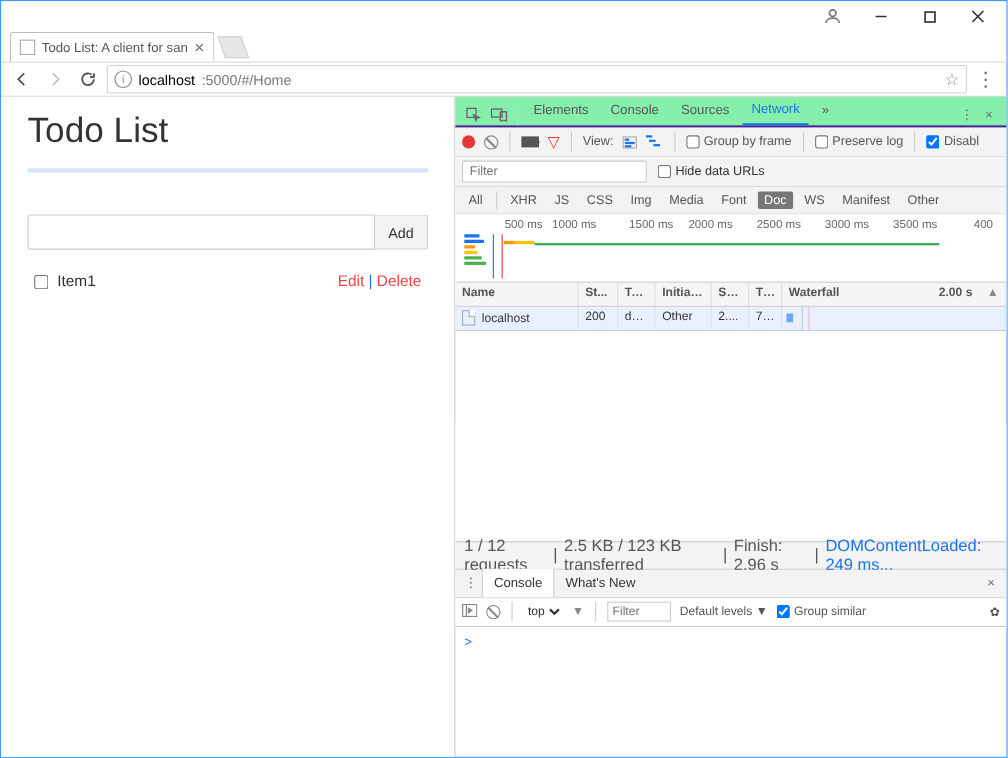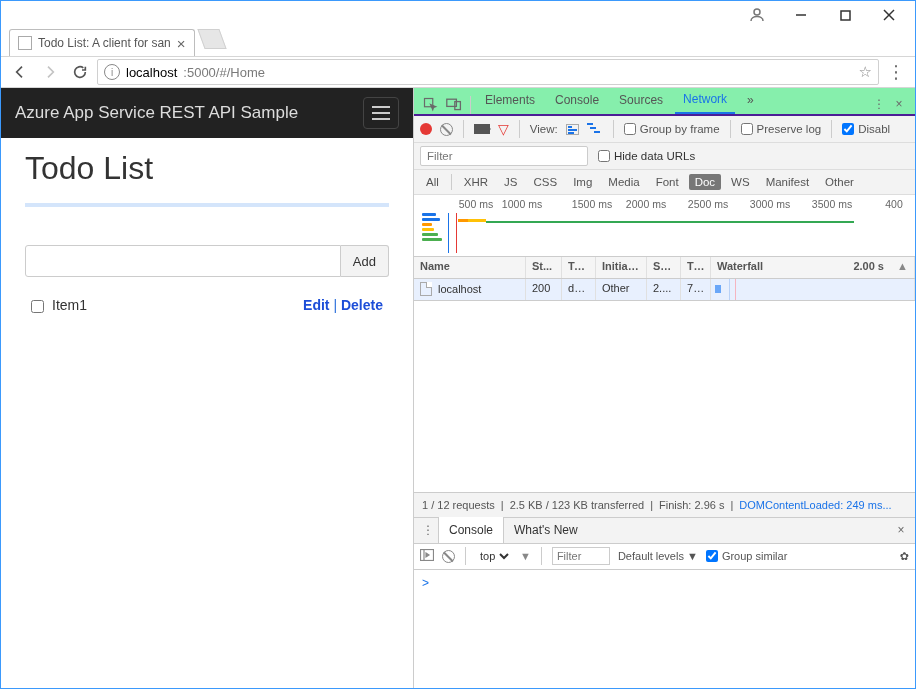--- a/index.html
+++ b/index.html
@@ -1,19 +1,19 @@
 <!DOCTYPE html>
 <html><head>
 <meta charset="utf-8">
 <style>
   * { box-sizing: border-box; margin: 0; padding: 0; }
   body { font-family: "Segoe UI", Arial, sans-serif; font-size: 13px; color: #333; background: #fff; width: 916px; height: 689px; border: 1px solid #3b99fc; overflow: hidden; position: relative; }
   .titlebar { height: 28px; display: flex; align-items: center; justify-content: flex-end; padding-right: 4px; }
   .titlebar .win-btn { width: 44px; height: 28px; display: flex; align-items: center; justify-content: center; color: #555; }
-  .tabstrip { height: 27px; display: flex; align-items: flex-start; padding-left: 8px; }
+  .tabstrip { height: 27px; display: flex; align-items: center; padding-left: 8px; }
   .tab { height: 27px; border: 1px solid #bdbdbd; border-bottom: none; border-radius: 3px 3px 0 0; background: #fff; display: flex; align-items: center; padding: 0 8px; font-size: 12px; color: #555; max-width: 190px; }
   .tab .favicon { width: 14px; height: 14px; border: 1px solid #aaa; margin-right: 6px; }
   .tab .title { white-space: nowrap; overflow: hidden; text-overflow: ellipsis; flex: 1; }
   .tab .close { margin-left: 6px; color: #666; font-size: 15px; line-height: 1; }
   .newtab { width: 22px; height: 20px; margin-left: 6px; background: #e6e6e6; border: 1px solid #d0d0d0; transform: skewX(20deg); }
   .addrbar { height: 32px; border-top: 1px solid #d6d6d6; border-bottom: 1px solid #d6d6d6; display: flex; align-items: center; padding: 0 6px; gap: 4px; }
   .nav-btn { width: 26px; height: 26px; display: flex; align-items: center; justify-content: center; color: #6b6b6b; border-radius: 50%; }
   .nav-btn.disabled { color: #bfbfbf; }
   .omnibox { flex: 1; height: 26px; border: 1px solid #d0d0d0; border-radius: 2px; display: flex; align-items: center; padding: 0 6px; gap: 6px; color: #555; }
   .omnibox .info { width: 16px; height: 16px; border: 1.5px solid #888; border-radius: 50%; font-size: 10px; display: flex; align-items: center; justify-content: center; color: #888; }
@@ -30,21 +30,21 @@
   .hamburger span { display: block; width: 18px; height: 2px; background: #ccc; }
   .page-body { padding: 12px 24px; }
   .page-title { font-size: 32px; font-weight: 500; color: #333; }
   .bluebar { height: 4px; background: #d4e5fb; margin-top: 16px; }
   .add-row { display: flex; margin-top: 38px; }
   .add-input { flex: 1; height: 32px; border: 1px solid #ccc; border-radius: 3px 0 0 3px; padding: 0 8px; font-size: 13px; }
   .add-btn { height: 32px; border: 1px solid #ccc; border-left: none; border-radius: 0 3px 3px 0; background: #f3f3f3; padding: 0 12px; color: #333; font-size: 13px; }
   .item-row { display: flex; align-items: flex-end; margin-top: 16px; padding: 4px 6px; }
   .item-row input[type=checkbox] { margin-right: 8px; }
   .item-name { flex: 1; color: #333; font-size: 14px; }
-  .item-actions a { color: #1d4ed8; text-decoration: none; font-size: 14px; font-weight: bold; }
+  .item-actions a { color: #ef4444; text-decoration: none; font-size: 14px; }
   .item-actions { color: #2a6fdb; font-size: 14px; }
   
   .devtools { flex: 1; border-left: 1px solid #ccc; display: flex; flex-direction: column; font-size: 12px; color: #333; }
   .dt-tabbar { height: 28px; border-bottom: 2px solid #4c1d95; display: flex; align-items: flex-end; padding: 0 6px; gap: 4px; background: #86efac; }
   .dt-icon { width: 20px; height: 20px; display: flex; align-items: center; justify-content: center; color: #6a6a6a; }
   .dt-sep { width: 1px; height: 18px; background: #ccc; margin: 0 2px; }
   .dt-tab { padding: 0 8px; height: 28px; display: flex; align-items: center; color: #555; }
   .dt-tab.active { color: #1a73e8; border-bottom: 2px solid #1a73e8; }
   .dt-right { margin-left: auto; display: flex; align-items: center; }
   .dt-toolbar { height: 27px; border-bottom: 1px solid #ddd; display: flex; align-items: center; padding: 0 6px; gap: 8px; color: #555; background: #f3f3f3; font-size: 11.5px; }
@@ -70,21 +70,21 @@
   .tl-body { position: absolute; top: 18px; left: 8px; right: 0; height: 40px; }
   .tl-stripe { position: absolute; height: 3px; }
   .tl-vline { position: absolute; top: 0; bottom: 0; width: 1px; }
   .tl-thumb { position: absolute; left: 0; top: 0; width: 20px; height: 40px; display: flex; flex-direction: column; gap: 2px; }
   .tl-thumb span { height: 3px; border-radius: 1px; }
   .net-header { height: 22px; background: #f5f5f5; border-bottom: 1px solid #ccc; display: flex; font-size: 11px; color: #555; font-weight: bold; }
   .net-header > div, .net-row > div { border-right: 1px solid #e0e0e0; padding: 3px 6px; overflow: hidden; white-space: nowrap; text-overflow: ellipsis; }
   .col-name { width: 112px; } .col-st { width: 36px; } .col-type { width: 34px; } .col-init { width: 51px; } .col-size { width: 34px; } .col-time { width: 30px; } .col-wf { flex: 1; position: relative; }
   .net-row { height: 22px; display: flex; font-size: 11px; background: #e8f0fe; border-bottom: 1px solid #ccc; }
   .net-body { flex: 1; min-height: 22px; }
-  .net-status { height: 26px; border-top: 1px solid #ccc; border-bottom: 1px solid #ccc; background: #f3f3f3; display: flex; align-items: center; padding: 0 8px; font-size: 11px; color: #555; gap: 6px; }
+  .net-status { height: 26px; border-top: 1px solid #ccc; border-bottom: 1px solid #ccc; background: #f3f3f3; display: flex; align-items: center; padding: 0 8px; font-size: 15px; color: #555; gap: 6px; }
   .net-status .blue { color: #1a73e8; }
   .bottom-tabbar { height: 26px; display: flex; align-items: center; border-bottom: 1px solid #ccc; background: #f3f3f3; padding: 0 4px; }
   .btab { padding: 0 10px; height: 26px; display: flex; align-items: center; color: #333; }
   .btab.active { background: #fff; border: 1px solid #ccc; border-bottom: none; border-top: none; }
   .console-tools { height: 26px; border-bottom: 1px solid #ccc; display: flex; align-items: center; padding: 0 6px; gap: 8px; font-size: 11px; color: #555; background: #fff; }
   .console-body { flex: 1; padding: 6px 8px; color: #1a73e8; font-size: 12px; }
   .fileicon { display:inline-block; width:12px; height:14px; border:1px solid #aaa; margin-right:6px; vertical-align:-3px; position:relative; }
   .fileicon::after { content:""; position:absolute; right:-1px; top:-1px; width:5px; height:5px; background:#fff; border-left:1px solid #aaa; border-bottom:1px solid #aaa; }
   .wf-bar { position:absolute; height:8px; top:6px; }
   select.plain { border:none; background:transparent; font-size:11px; color:#333; }
@@ -150,28 +150,20 @@
       <span class="rest">:5000/#/Home</span>
     <span class="spacer"></span>
     <span class="star">☆</span>
   </div>
   <div class="menu-btn">⋮</div>
 </div>
 
 <div class="content">
 
   <div class="page">
-    <div class="appbar">
-      <span>Azure App Service REST API Sample</span>
-      <div class="hamburger">
-          <span></span>
-          <span></span>
-          <span></span>
-        </div>
-    </div>
     <div class="page-body">
       <div class="page-title">Todo List</div>
       <div class="bluebar"></div>
       <div class="add-row">
         <input class="add-input" type="text" style="">
         <button class="add-btn">Add</button>
       </div>
       <div class="item-row">
         <input type="checkbox" style="">
         <span class="item-name">Item1</span>

